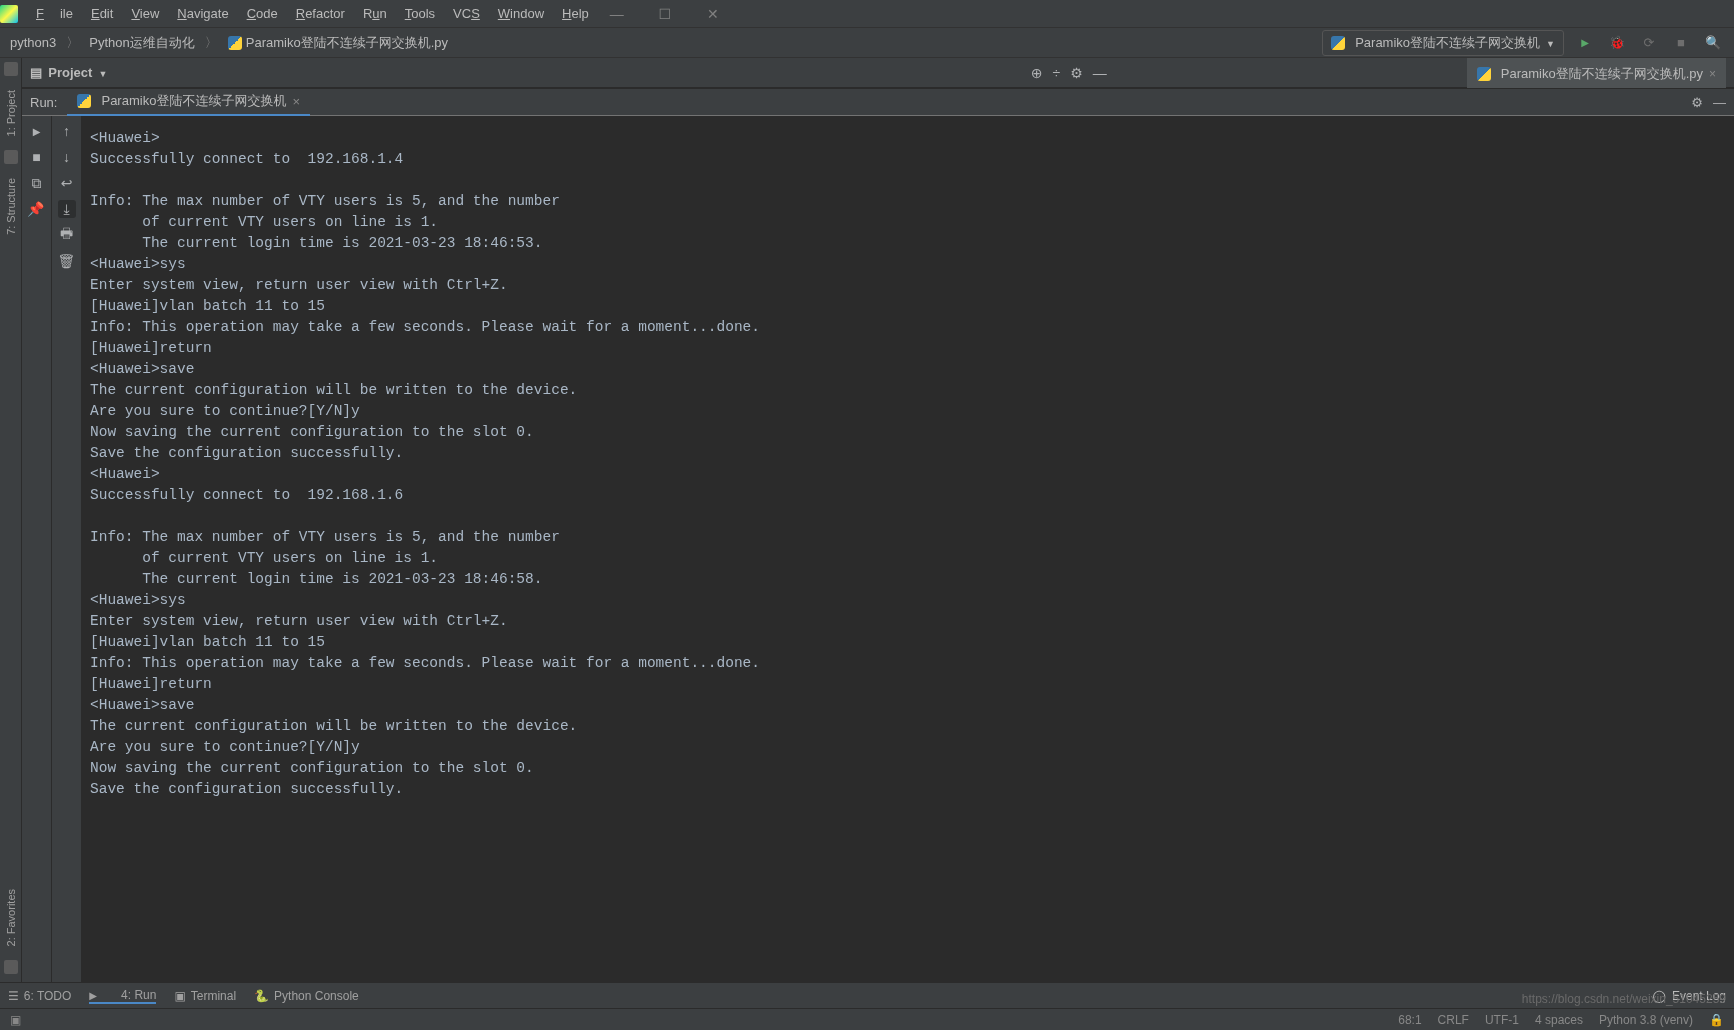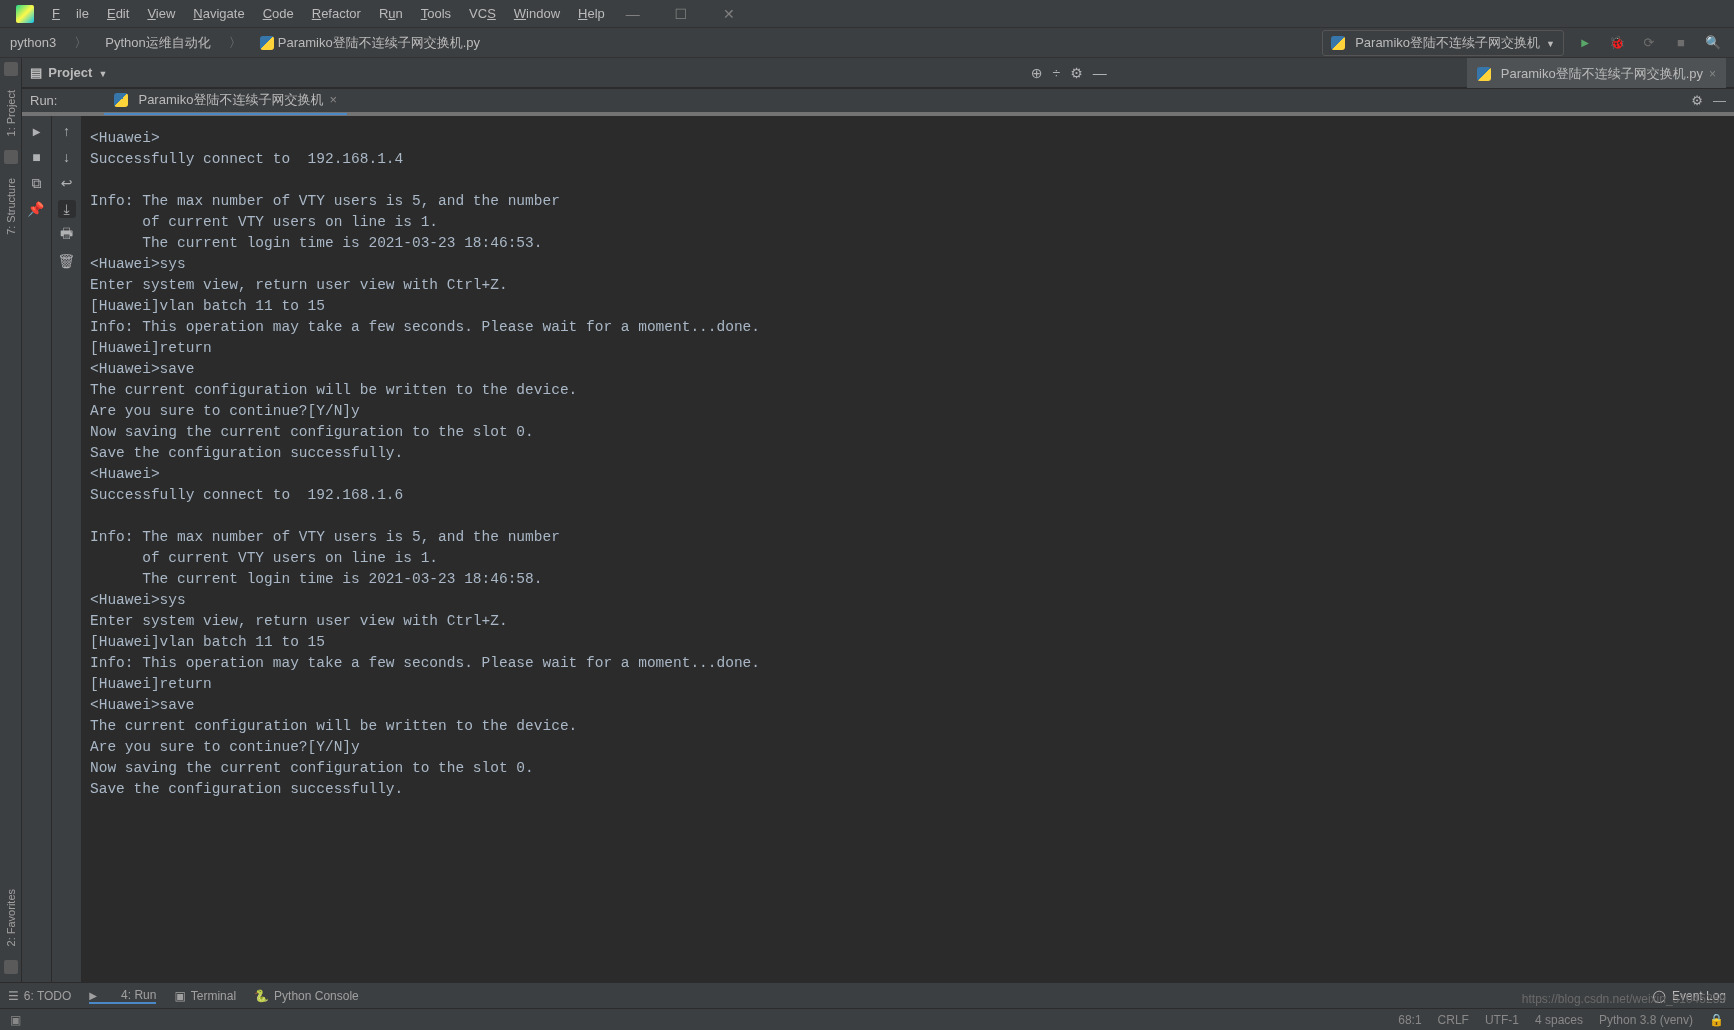--- a/index.html
+++ b/index.html
@@ -12,21 +12,21 @@
   height: 1030px;
   overflow: hidden;
   display: flex;
   flex-direction: column;
 }
 .titlebar {
   height: 28px;
   background: #3c3f41;
   display: flex;
   align-items: center;
-  padding: 0 16px;
+  padding: 0 0;
   border-bottom: 1px solid #323232;
 }
 .logo {
   width: 18px; height: 18px;
   background: linear-gradient(135deg,#21d789 0%,#fcf84a 50%,#07c3f2 100%);
   border-radius: 2px;
   margin-right: 10px;
 }
 .menubar { display: flex; gap: 2px; }
 .menubar span { padding: 2px 8px; cursor: default; }
@@ -36,21 +36,21 @@
 .winbtns span { width: 40px; text-align: center; font-size: 14px; }
 
 .navbar {
   height: 30px;
   background: #3c3f41;
   display: flex;
   align-items: center;
   padding: 0 10px;
   border-bottom: 1px solid #323232;
 }
-.breadcrumb { display: flex; align-items: center; gap: 18px; font-size: 13px; }
+.breadcrumb { display: flex; align-items: center; gap: 10px; font-size: 13px; }
 .breadcrumb .sep { color: #808080; }
 .py-icon {
   display: inline-flex; width: 14px; height: 14px;
   background: linear-gradient(135deg,#3776ab 50%,#ffd43b 50%);
   border-radius: 3px; margin-right: 4px; vertical-align: middle;
 }
 .nav-right { margin-left: auto; display: flex; align-items: center; gap: 10px; }
 .run-config {
   background: #3c3f41; border: 1px solid #555;
   padding: 3px 8px; border-radius: 3px;
@@ -82,21 +82,21 @@
 .editor-tab {
   background: #4e5254; padding: 5px 10px; display: flex;
   align-items: center; gap: 6px; border-top: 2px solid #4e5254;
   margin-left: 360px;
 }
 .editor-tab .close { color: #888; font-size: 12px; }
 
 .run-panel-header {
   height: 28px; background: #3c3f41;
   display: flex; align-items: center; padding: 0 8px;
-  border-bottom: 4px solid #737373; border-top: 1px solid #2b2b2b; gap: 37px;
+  border-bottom: 1px solid #737373; border-top: 1px solid #2b2b2b;
 }
 .run-tab {
   padding: 4px 10px; display: flex; align-items: center; gap: 6px;
   border-bottom: 2px solid #4a88c7;
 }
 .run-tab .close { color: #888; }
 .run-panel-right { margin-left: auto; display: flex; gap: 10px; color: #afb1b3; }
 
 .run-body { flex: 1; display: flex; overflow: hidden; }
 .run-toolbar-col {

